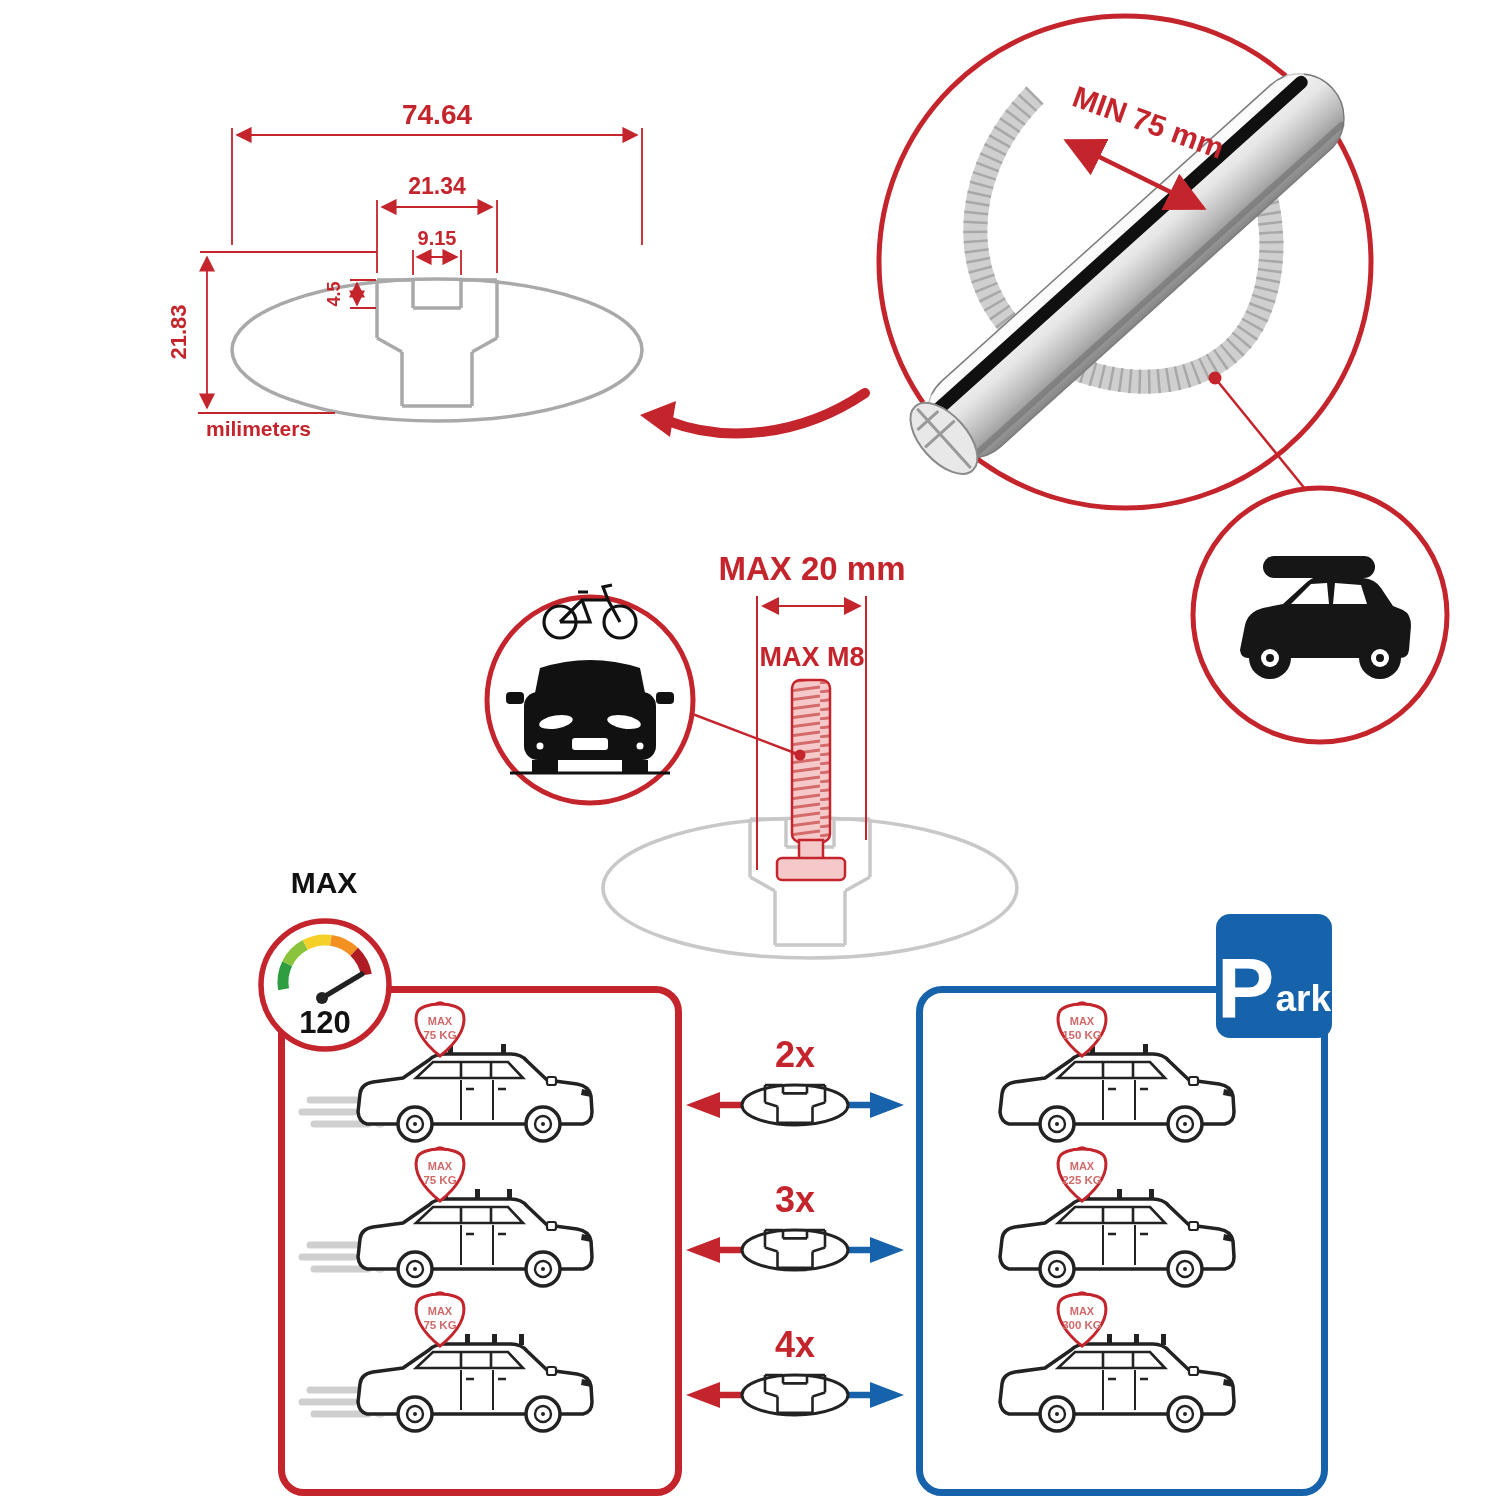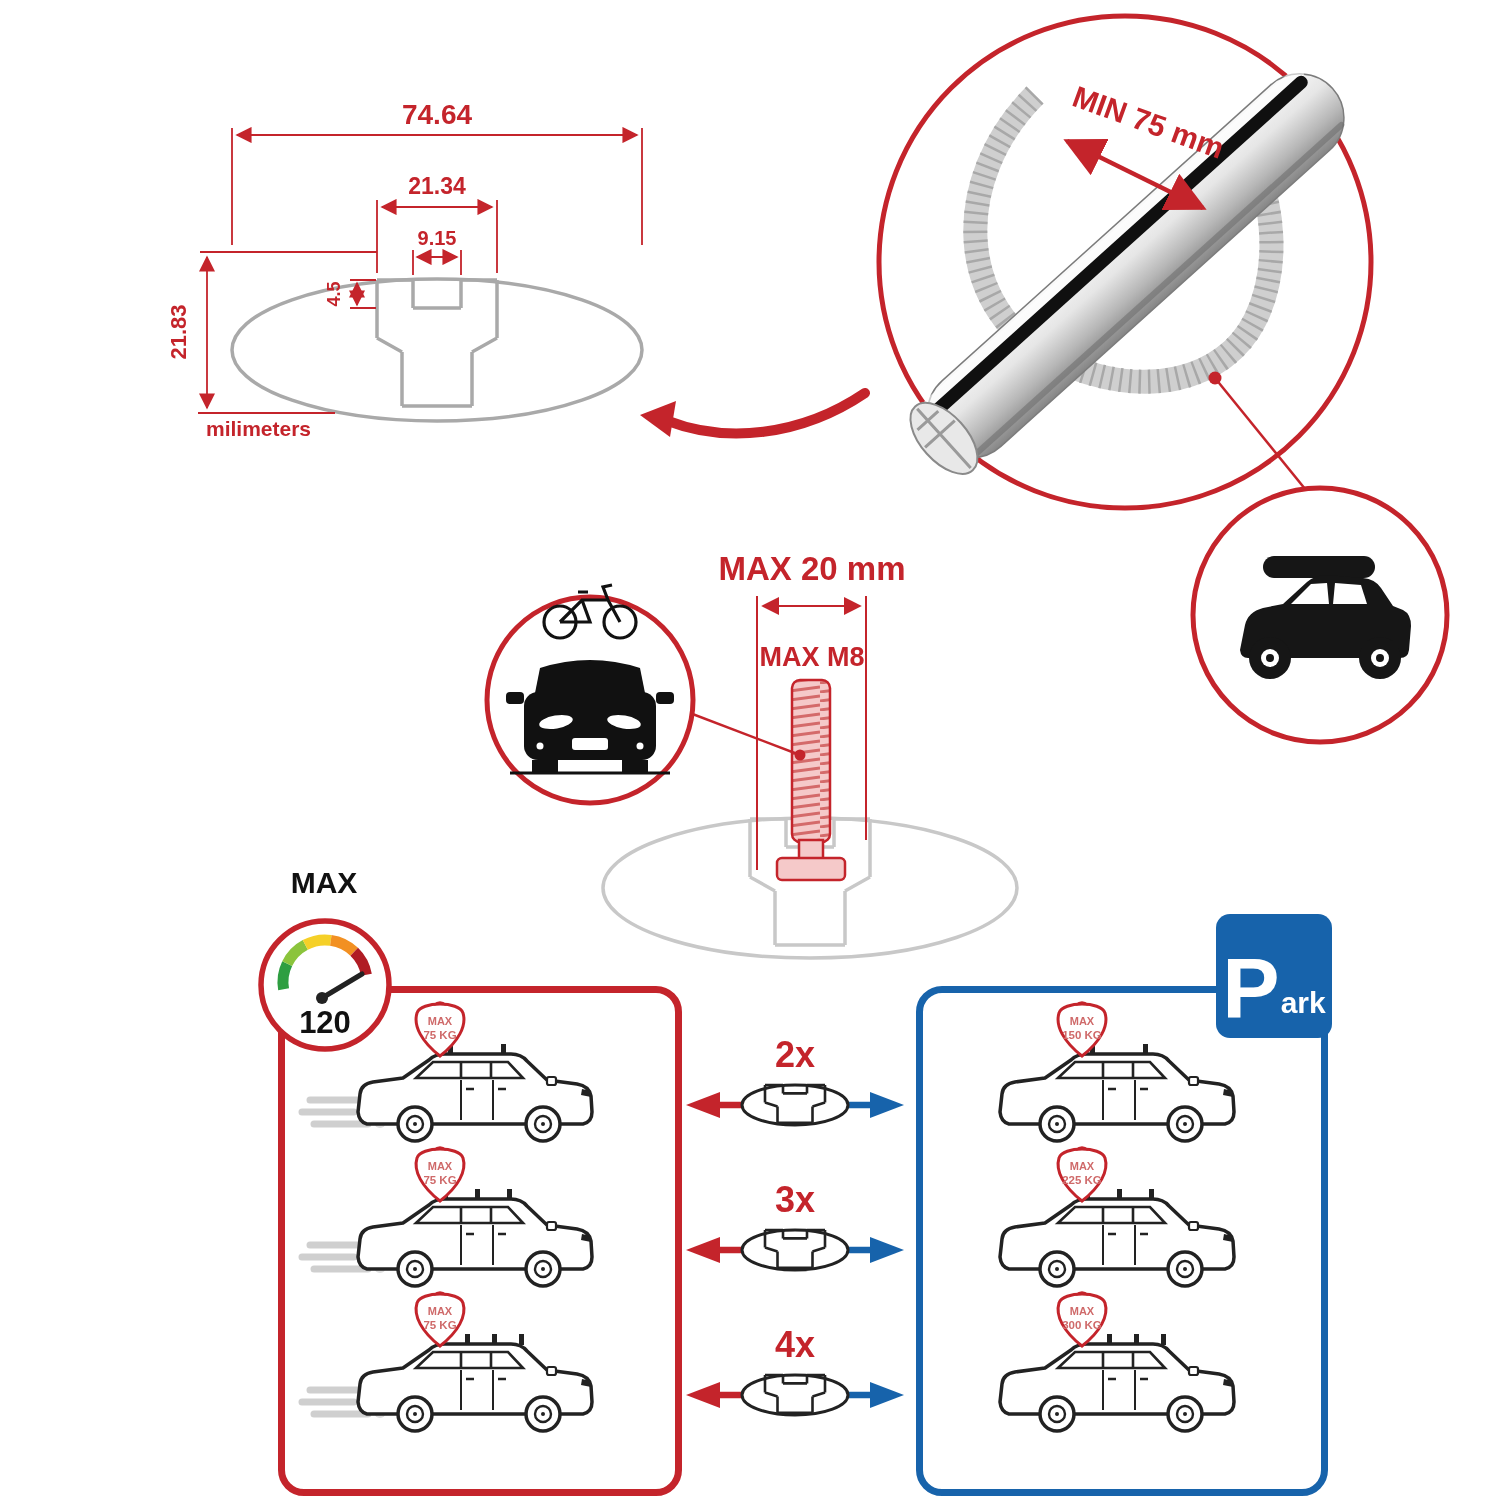--- a/index.html
+++ b/index.html
@@ -8,21 +8,21 @@
   .abs{position:absolute;}
   svg text{font-family:"Liberation Sans","DejaVu Sans",sans-serif;}
   .dim-text{fill:#c4242b;font-weight:bold;}
   .red-label{fill:#c4242b;font-weight:bold;}
   .panel{position:absolute;background:#fff;border-radius:26px;}
   .panel.red{border:7px solid #c4242b;}
   .panel.blue{border:7px solid #1763ab;}
   .park-sign{position:absolute;left:1216px;top:914px;width:116px;height:124px;background:#1763ab;
              border-radius:14px;display:flex;align-items:flex-end;justify-content:center;z-index:6;color:#fff;}
   .park-p{font-size:86px;font-weight:bold;line-height:0.95;margin-bottom:8px;}
-  .park-ark{font-size:30px;font-weight:bold;margin-bottom:18px;margin-left:1px;}
+  .park-ark{font-size:37px;font-weight:bold;margin-bottom:18px;margin-left:1px;}
   .max-label{position:absolute;left:268px;top:866px;width:112px;text-align:center;
              font-size:30px;font-weight:bold;color:#111;}
   .kmh-label{position:absolute;left:268px;top:1056px;width:112px;text-align:center;
              font-size:29px;font-weight:bold;color:#111;}
   .z5{z-index:5;}
 </style>
 </head>
 <body>
 
 <div class="stage">

